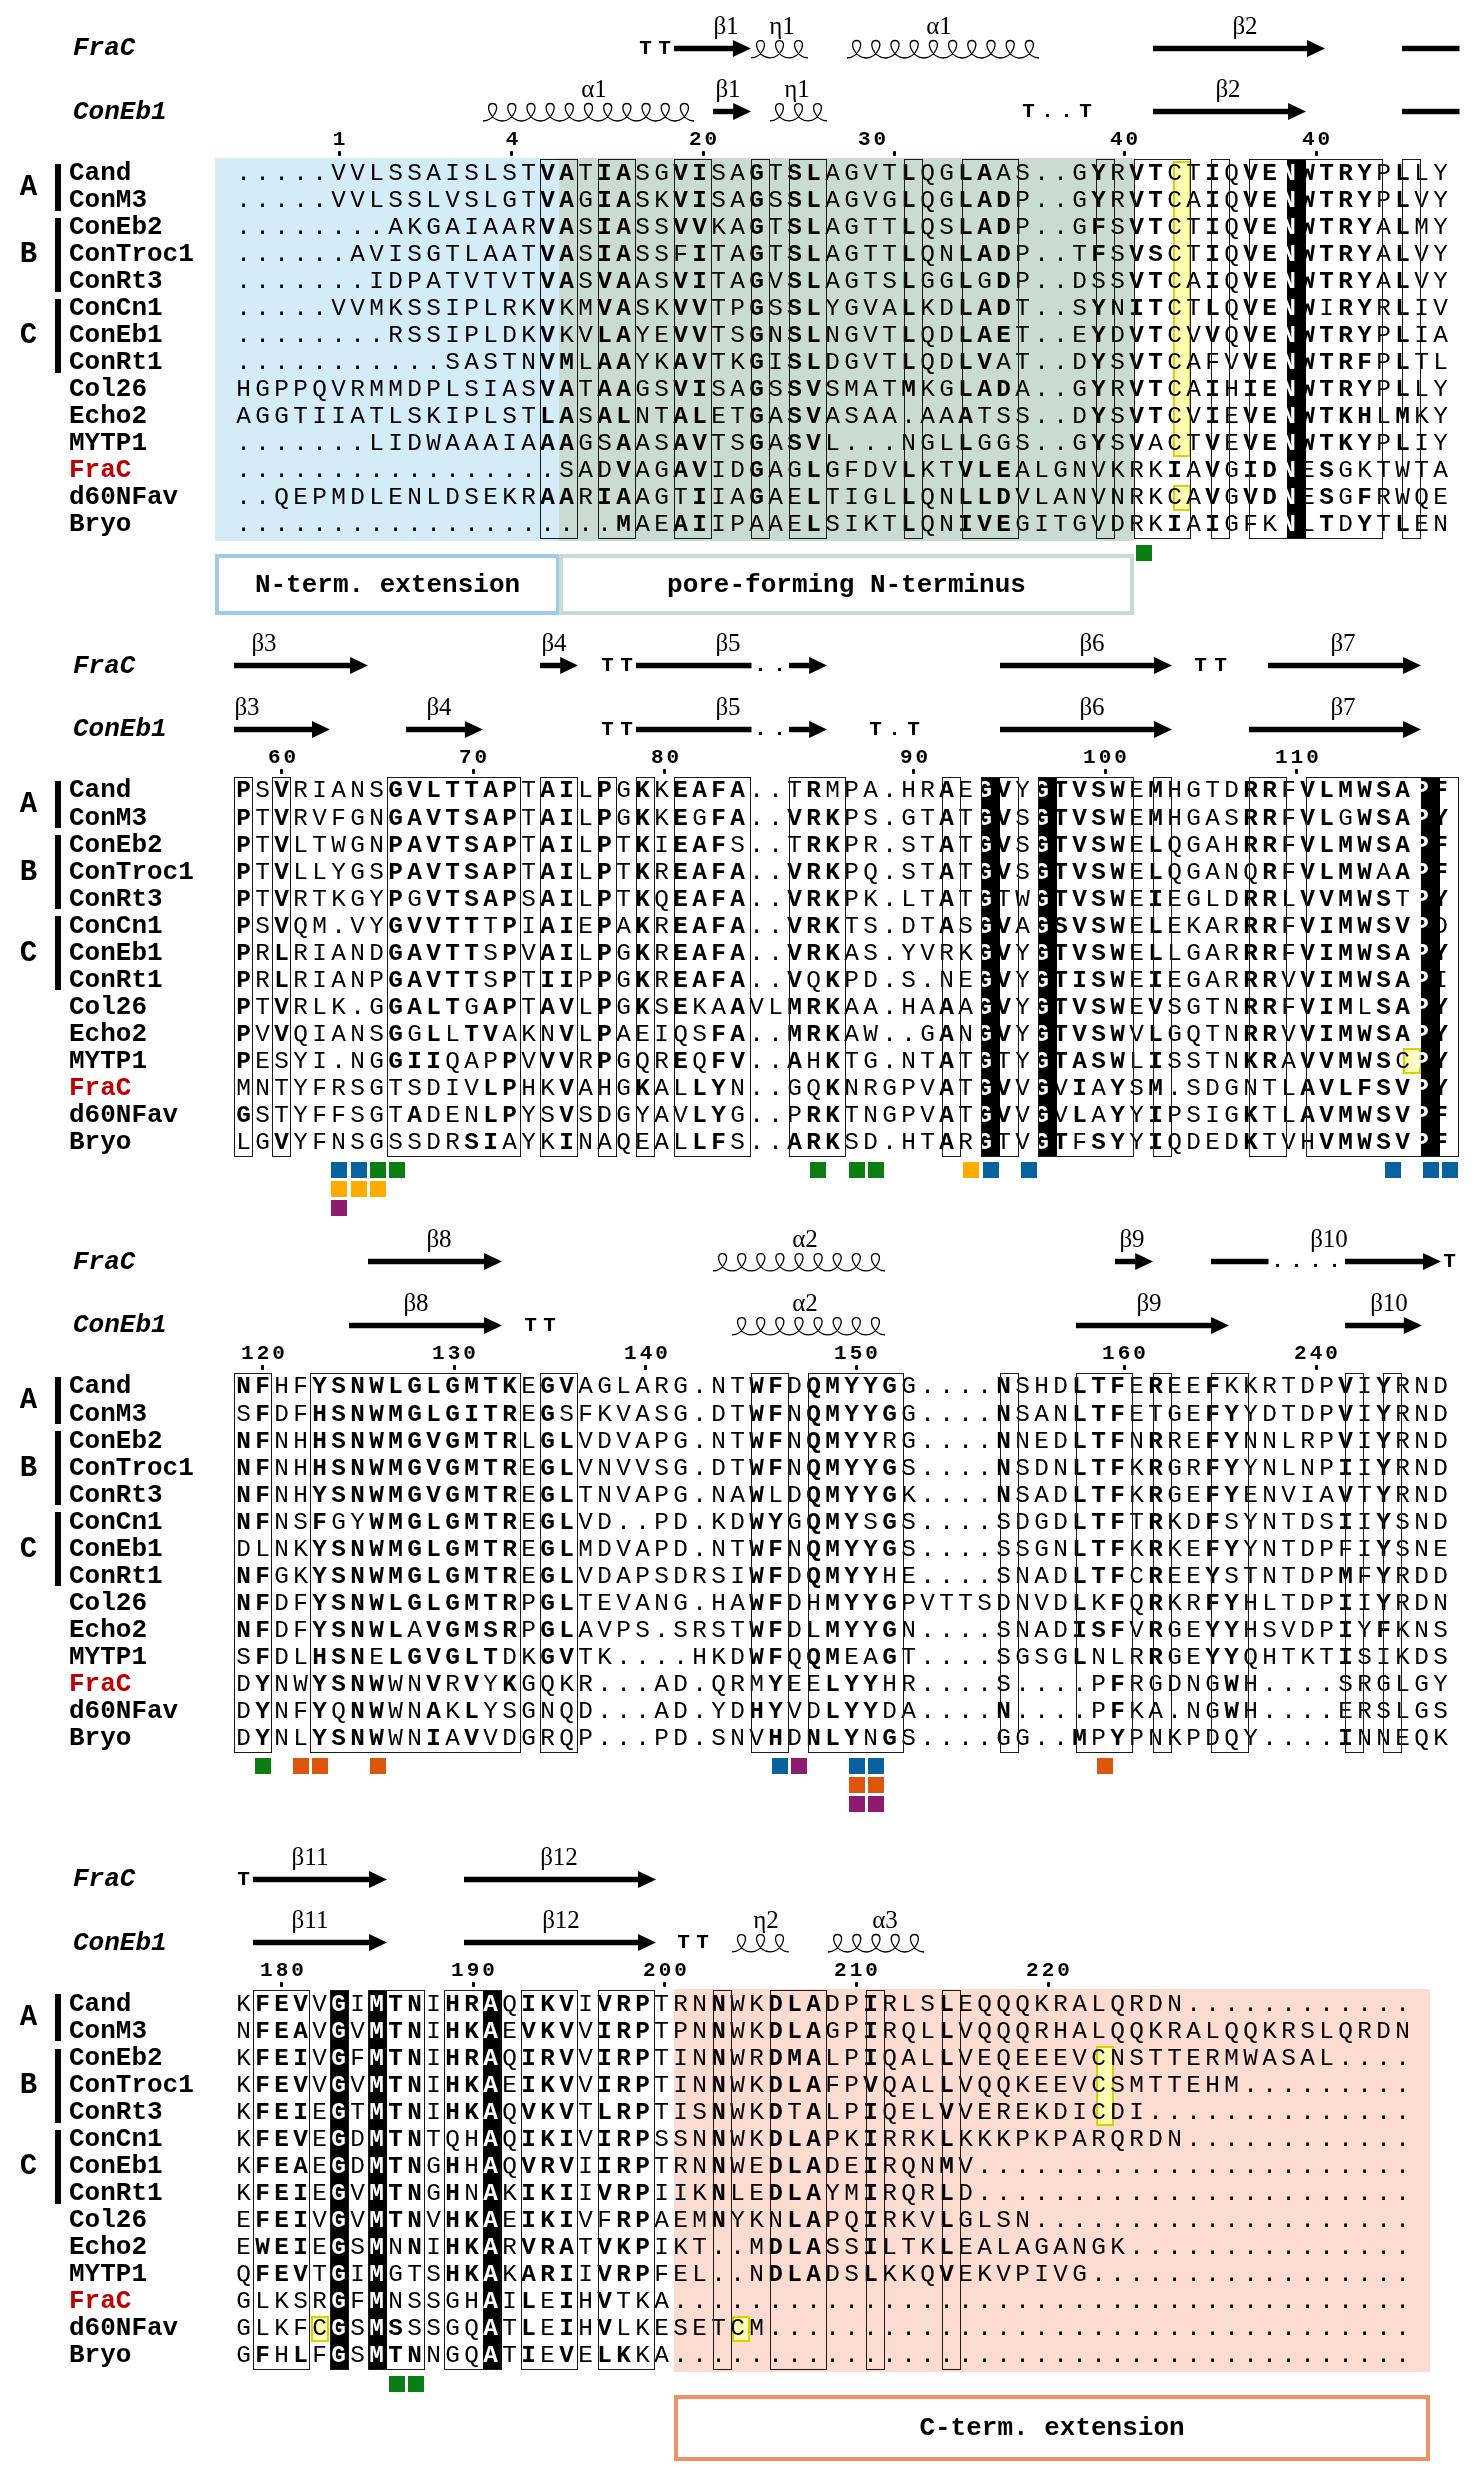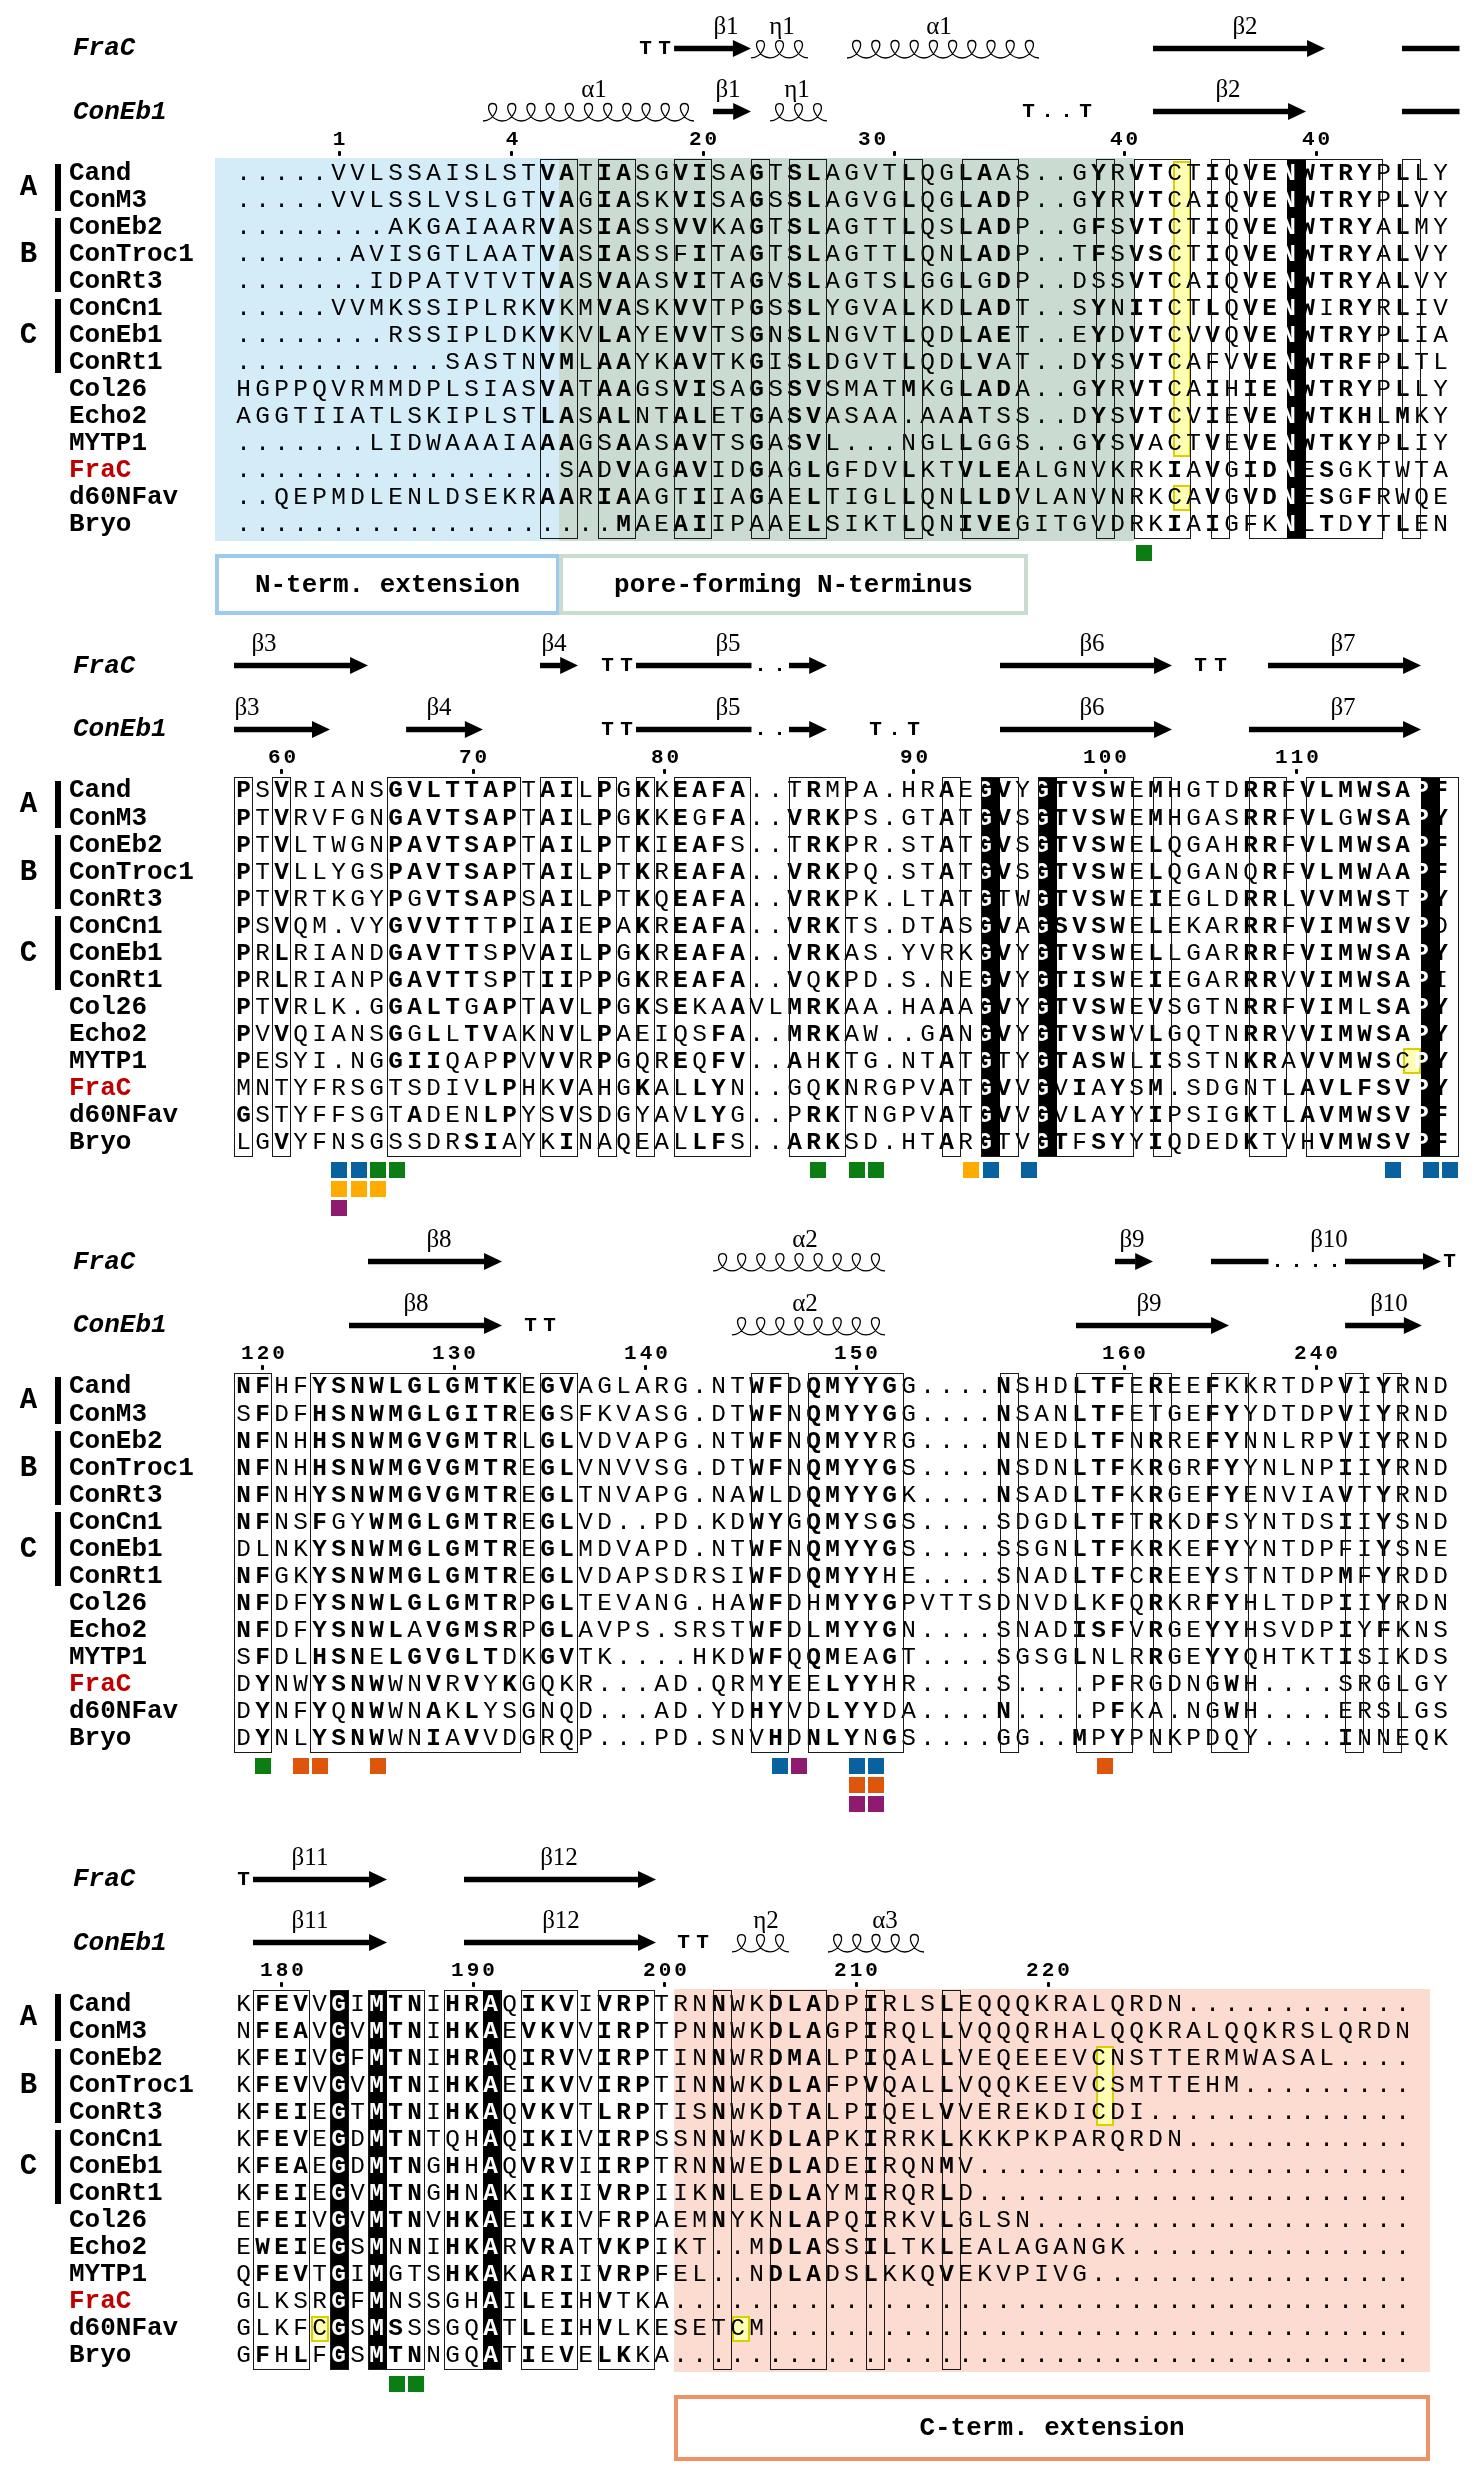--- a/index.html
+++ b/index.html
@@ -1081,21 +1081,21 @@
     <div class="rnum" style="left: 703px; top: 127px;">20</div>
     <div class="rtick" style="left: 702px; top: 151px;"></div>
     <div class="rnum" style="left: 872px; top: 127px; font-family: Liberation Mono, monospace;">30</div>
     <div class="rtick" style="left: 893px; top: 151px;"></div>
     <div class="rnum" style="left: 1124px; top: 127px;">40</div>
     <div class="rtick" style="left: 1123px; top: 151px;"></div>
     <div class="rnum" style="left: 1316px; top: 127px;">40</div>
     <div class="rtick" style="left: 1315px; top: 151px;"></div>
     <div class="marker" style="left: 1136px; top: 545px; background: rgb(11, 125, 18);"></div>
     <div class="rlabel" style="left: 215px; width: 345px; top: 554px; height: 61px; border-color: rgb(158, 203, 236);">N-term. extension</div>
-    <div class="rlabel" style="left: 559px; width: 469px; top: 554px; height: 61px; border-color: rgb(201, 220, 207);">pore-forming N-terminus</div>
+    <div class="rlabel" style="left: 559px; width: 575px; top: 554px; height: 61px; border-color: rgb(201, 220, 207);">pore-forming N-terminus</div>
     <div class="cons" style="left: 981px; width: 19px; top: 777px; height: 380px;"></div>
     <div class="cons" style="left: 1038px; width: 19px; top: 777px; height: 380px;"></div>
     <div class="cons" style="left: 1421px; width: 19px; top: 777px; height: 380px;"></div>
     <div class="cys" style="left: 1403px; width: 18px; top: 1048px; height: 26px; background: rgb(255, 255, 180); border: 2px solid rgb(217, 208, 0);"></div>
     <div class="name" style="top: 777px;">Cand</div>
     <div class="seqrow" style="left: 234px; top: 777px;">
       <span class="res b">P</span>
       <span class="res">S</span>
       <span class="res b">V</span>
       <span class="res">R</span>

